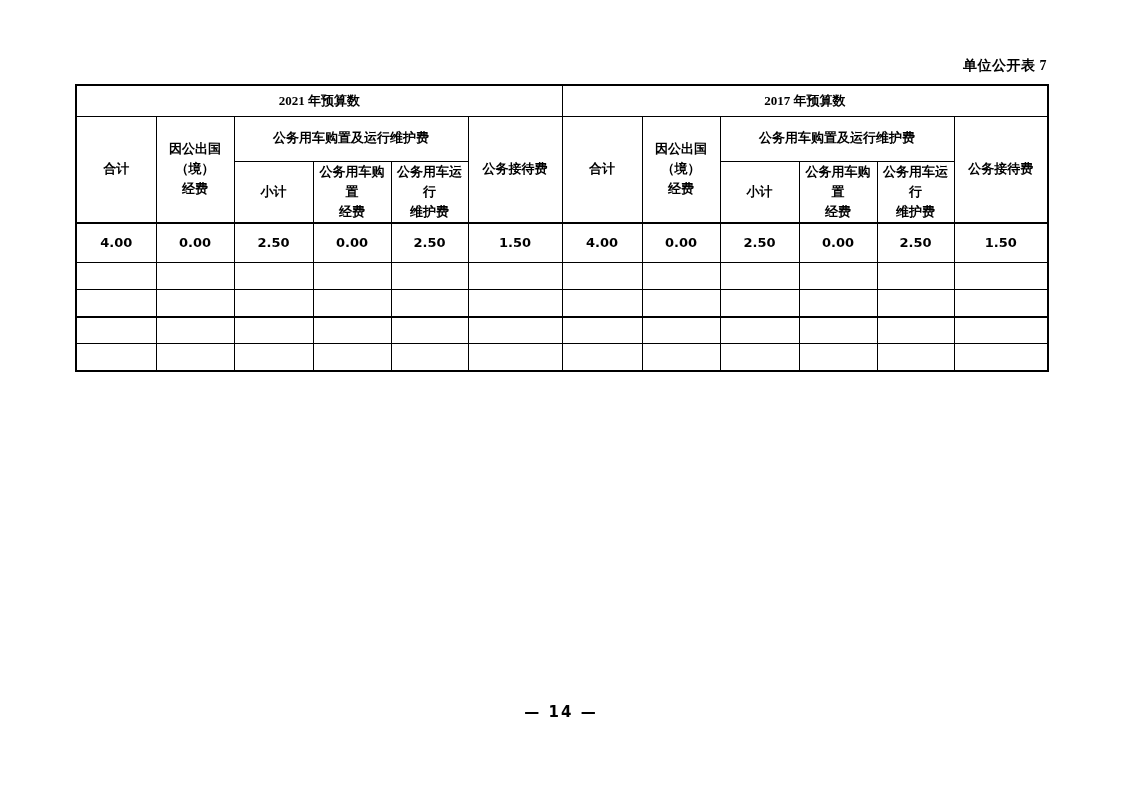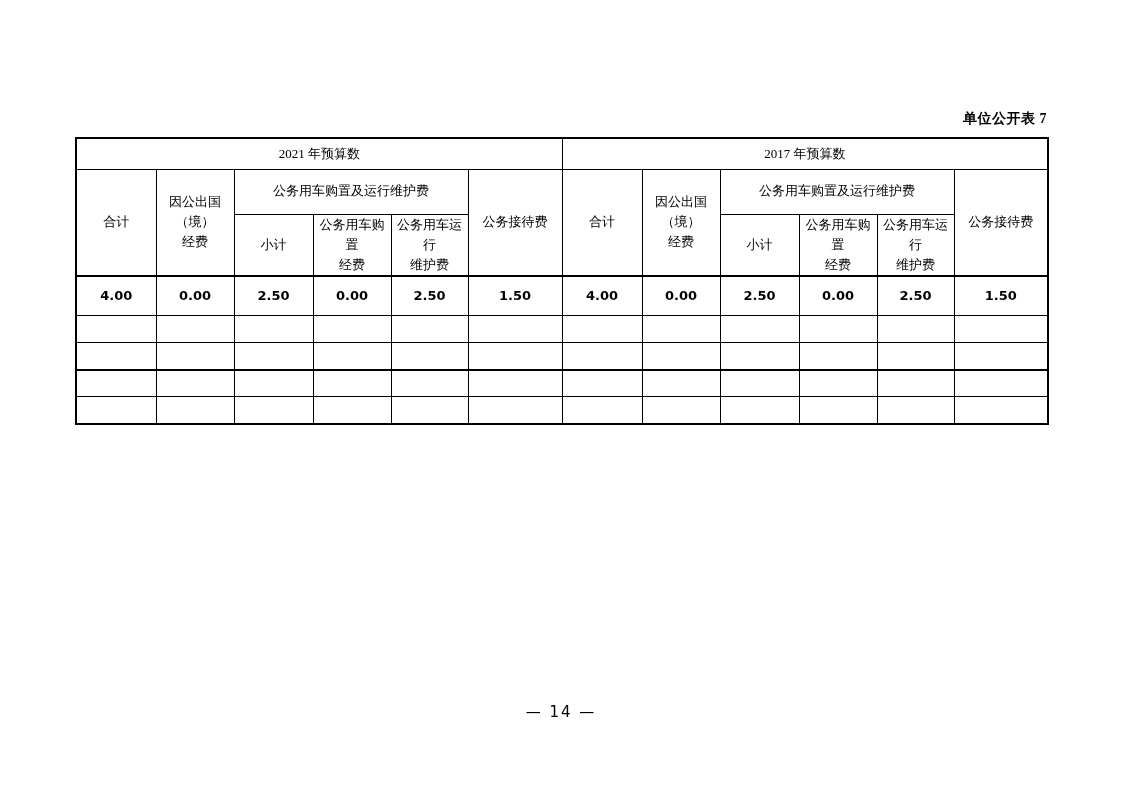--- a/index.html
+++ b/index.html
@@ -15,21 +15,21 @@
     color: #000000;
     overflow: hidden;
   }
   .content {
     position: absolute;
     left: 75px;
     top: 0;
     width: 972px;
   }
   .corner-label {
-    margin-top: 110px;
+    margin-top: 57px;
     text-align: right;
     font-size: 14px;
     font-weight: bold;
     letter-spacing: 0.5px;
   }
   .doc-title {
     margin: 20px 0 0 0;
     text-align: center;
     font-size: 19px;
     font-weight: bold;
@@ -56,36 +56,36 @@
     padding: 0 2px;
     white-space: pre-line;
     line-height: 1.55;
     overflow: hidden;
   }
   tr.year-row     { height: 31px; }
   tr.group-row    { height: 45px; }
   tr.sub-row      { height: 45px; }
   tr.data-row     { height: 40px; }
   tr.empty-row    { height: 27px; }
-  td.hdr { font-weight: normal; }
+  td.hdr { font-weight: bold; }
   tr.data-row td {
     font-family: "DejaVu Sans", "Liberation Sans", sans-serif;
     font-weight: bold;
     border-top-width: 2px;
   }
   tr.thick-top td { border-top-width: 2px; }
   .page-number {
     position: absolute;
     top: 703px;
     left: 0;
     width: 100%;
     text-align: center;
     font-size: 15px;
     font-family: "DejaVu Sans", "Liberation Sans", sans-serif;
-    font-weight: normal;
+    font-weight: bold;
     letter-spacing: 2px;
   }
 </style>
 </head>
 <body>
 
 <div class="content">
 
   <div class="corner-label">单位公开表 7</div>
 

